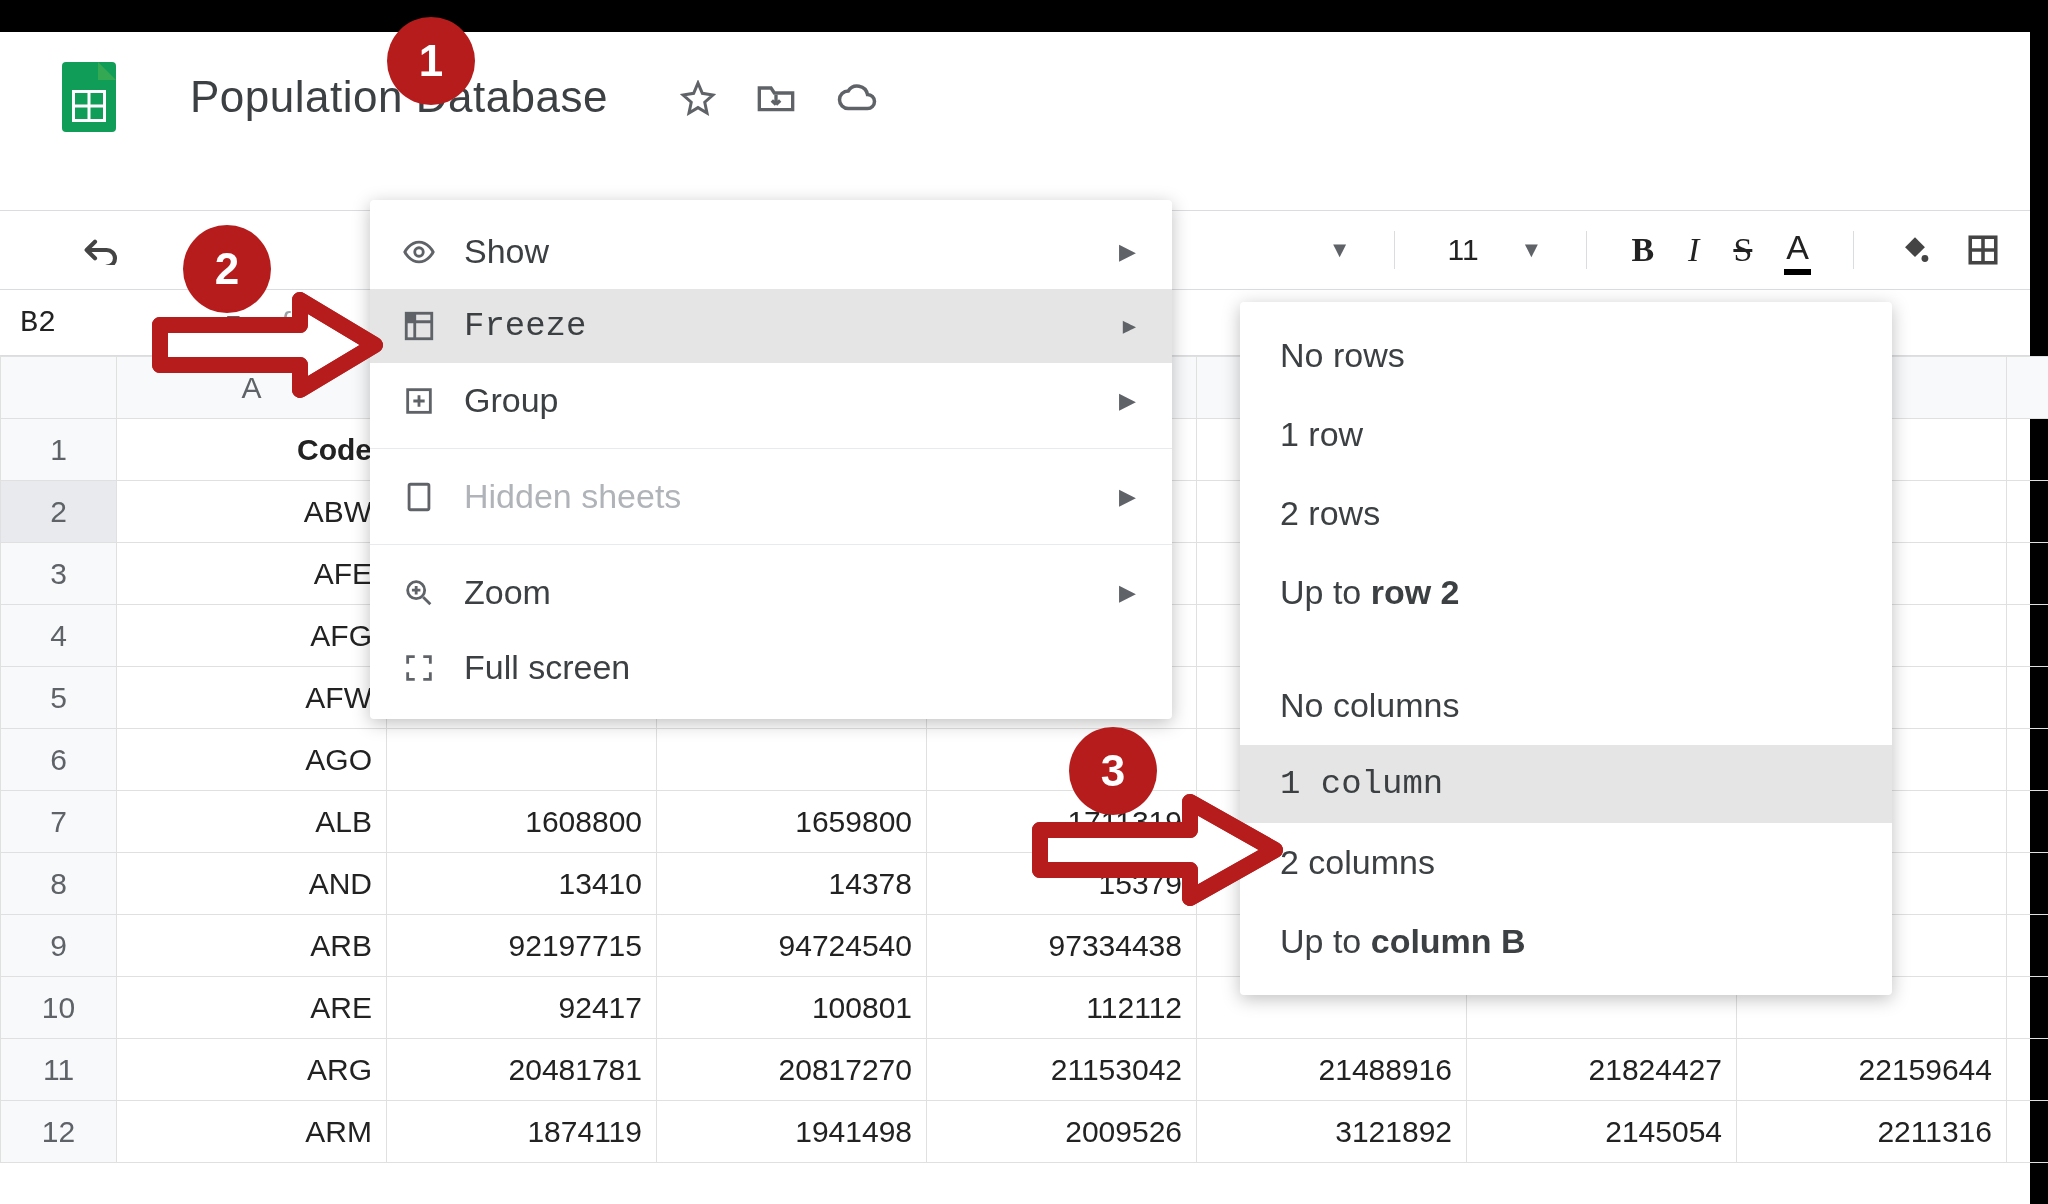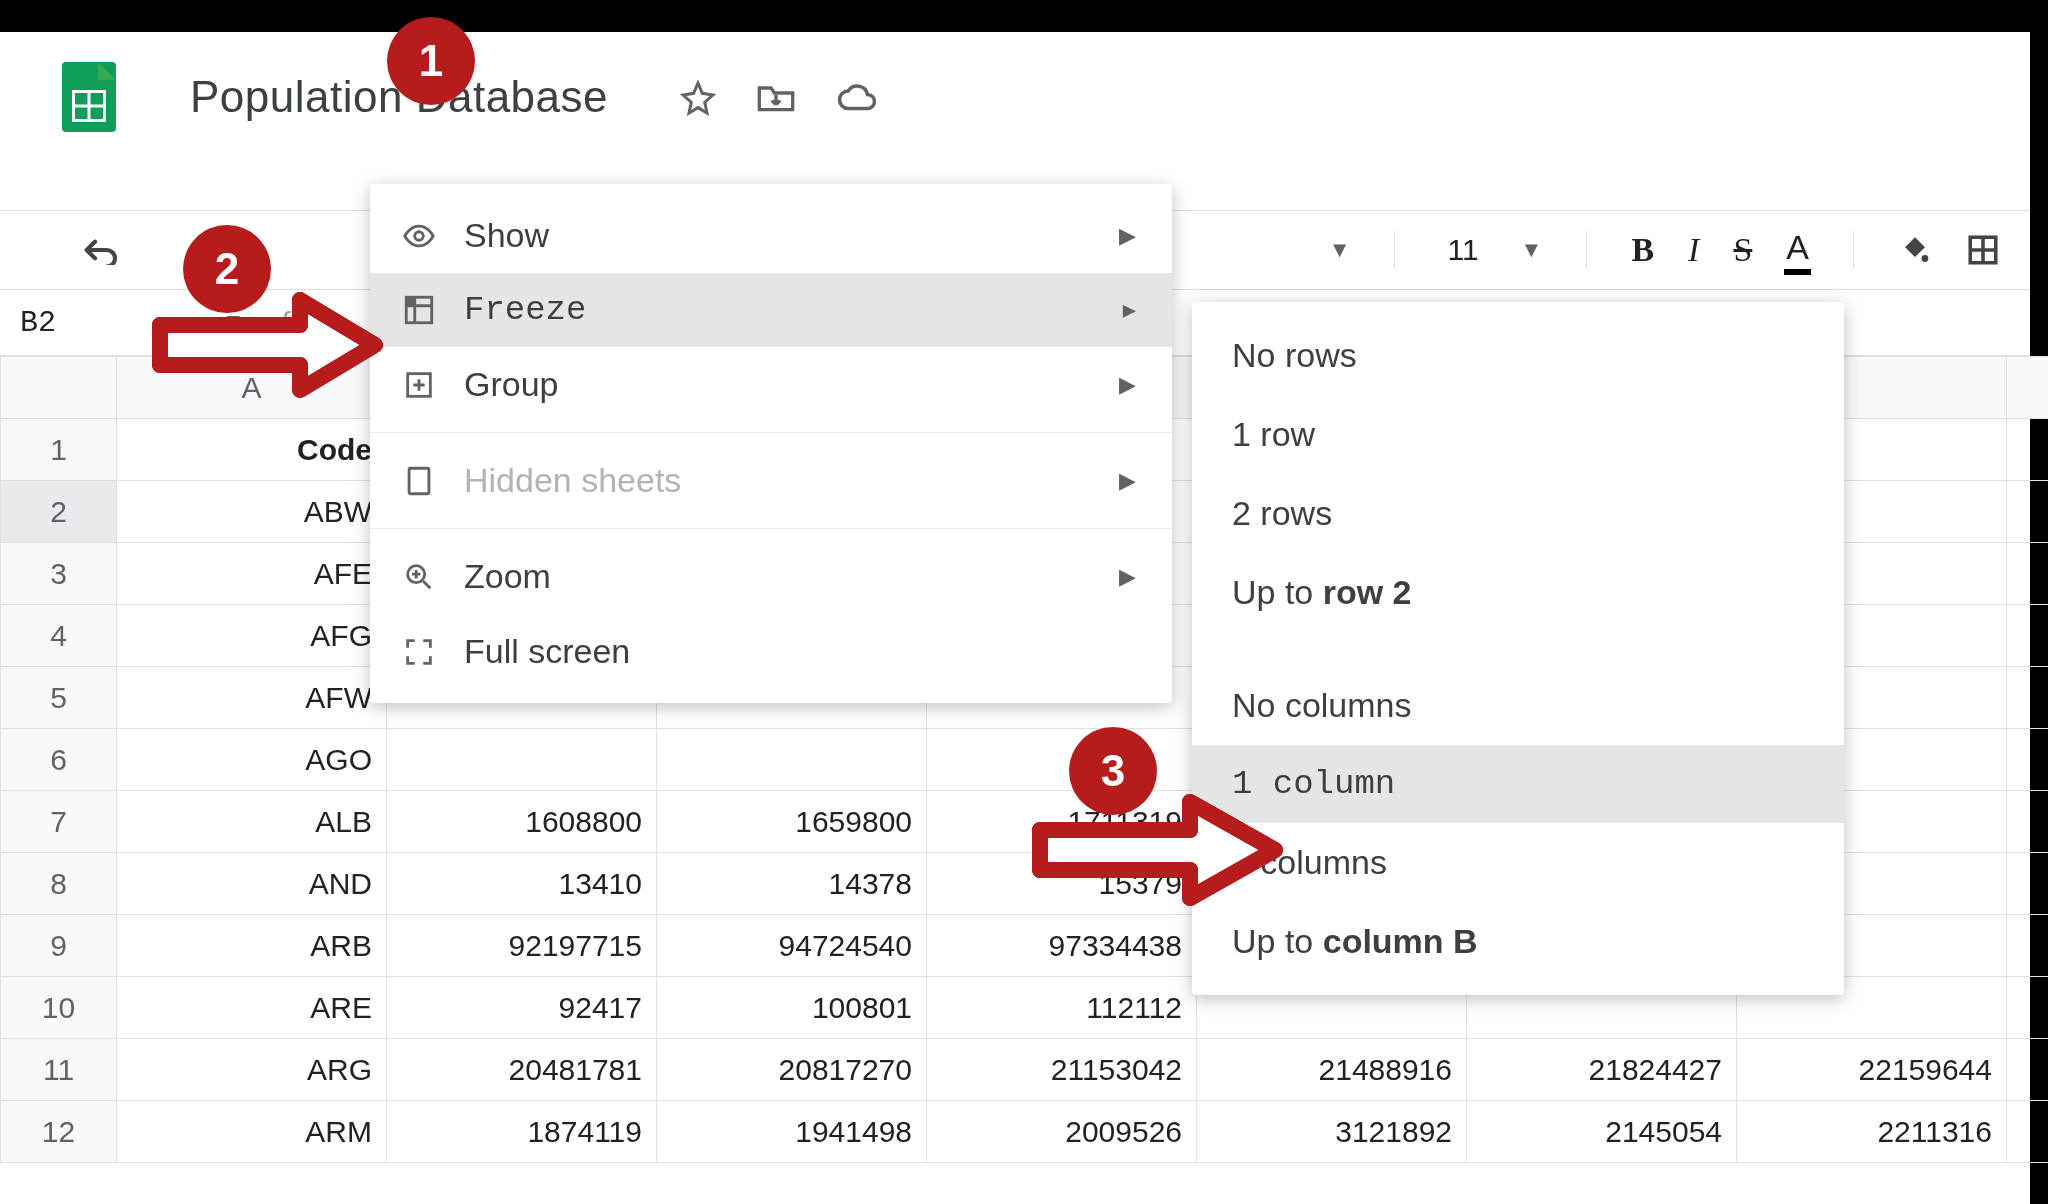--- a/index.html
+++ b/index.html
@@ -63,22 +63,22 @@
   tr[data-row="2"] .rowhdr { background:#e8eaed; }
 
   
   .menu { position: absolute; background: #fff; box-shadow: 0 4px 18px rgba(0,0,0,.25); border-radius: 4px; padding: 14px 0; }
   .menu .item { display: flex; align-items: center; gap: 26px; padding: 18px 36px 18px 30px; font-size: 34px; color: #3c4043; cursor: pointer; }
   .menu .item.disabled { color: #b0b3b8; text-align: right; }
   .menu .item.hover { background: #e5e5e5; font-family: Liberation Mono, monospace; }
   .menu .sep { height: 1px; background: #e8eaed; margin: 10px 0; }
   .menu .arrow { margin-left: auto; color: #5f6368; font-size: 22px; }
   .menu .micon { width: 38px; display:flex; justify-content:center; color:#5f6368; }
-  .menu1 { top: 184px; left: 370px; width: 802px; }
-  .menu2 { top: 302px; left: 1192px; width: 652px; }
+  .menu1 { top: 200px; left: 370px; width: 802px; }
+  .menu2 { top: 302px; left: 1240px; width: 652px; }
   .menu2 .item { padding: 20px 40px; }
   .menu2 .strong { font-weight: 700; }
   .menu2 .gap { height: 34px; }
 
   
   .badge { position: absolute; width: 82px; height: 82px; border-radius: 50%; background: #b71c1c; color: #fff; font-size: 44px; font-weight: 700; display:flex; align-items:center; justify-content:center; box-shadow: 0 0 0 3px #b71c1c; z-index: 50;}
   .arrow-ann { position: absolute; z-index: 49; }
   .arrow-ann svg path { fill: none; stroke: #b71c1c; stroke-width: 16; stroke-linejoin: round; }
   .arrow-ann svg .fillwhite { fill: #fff; }
 

